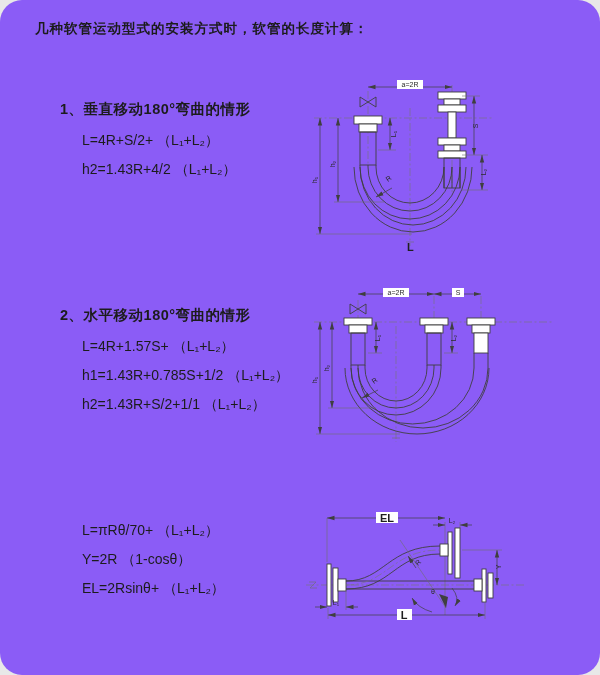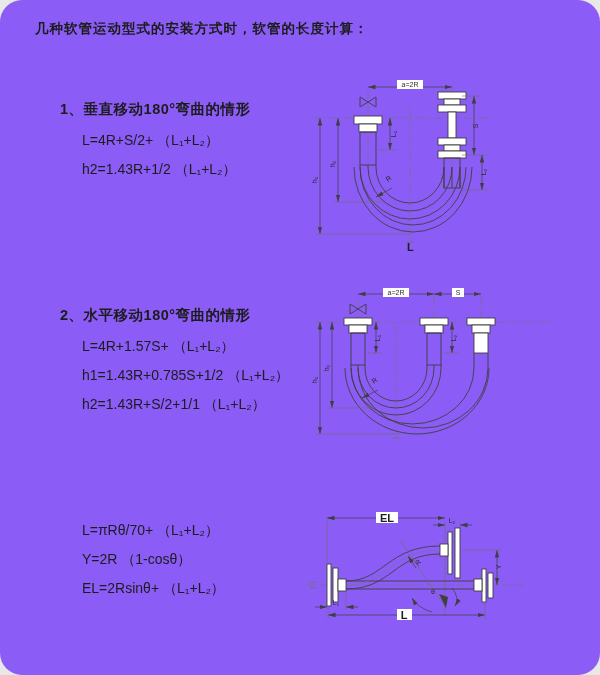--- a/index.html
+++ b/index.html
@@ -35,21 +35,21 @@
         <path d="M0,0.8 L7.5,3 L0,5.2 Z" fill="#3f3f3f"></path>
       </marker>
     </defs>
   </svg>
 
   <div class="title">几种软管运动型式的安装方式时，软管的长度计算：</div>
 
   <div class="block" id="b1">
     <div class="heading">1、垂直移动180°弯曲的情形</div>
     <div class="formula">L=4R+S/2+ （L₁+L₂）</div>
-    <div class="formula">h2=1.43R+1/2 （L₁+L₂）</div>
+    <div class="formula">h2=1.43R+4/2 （L₁+L₂）</div>
   </div>
 
   <svg class="diag" id="d1" width="278" height="185" viewBox="0 0 278 185">
 
     <path class="cl" d="M56,19 V92"></path>
     <path class="cl" d="M140,13 V120"></path>
     <path class="cl" d="M98,36 V174"></path>
     <path class="cl" d="M2,46 H180"></path>
     <line class="thin" x1="94" y1="170" x2="102" y2="170"></line>
 

